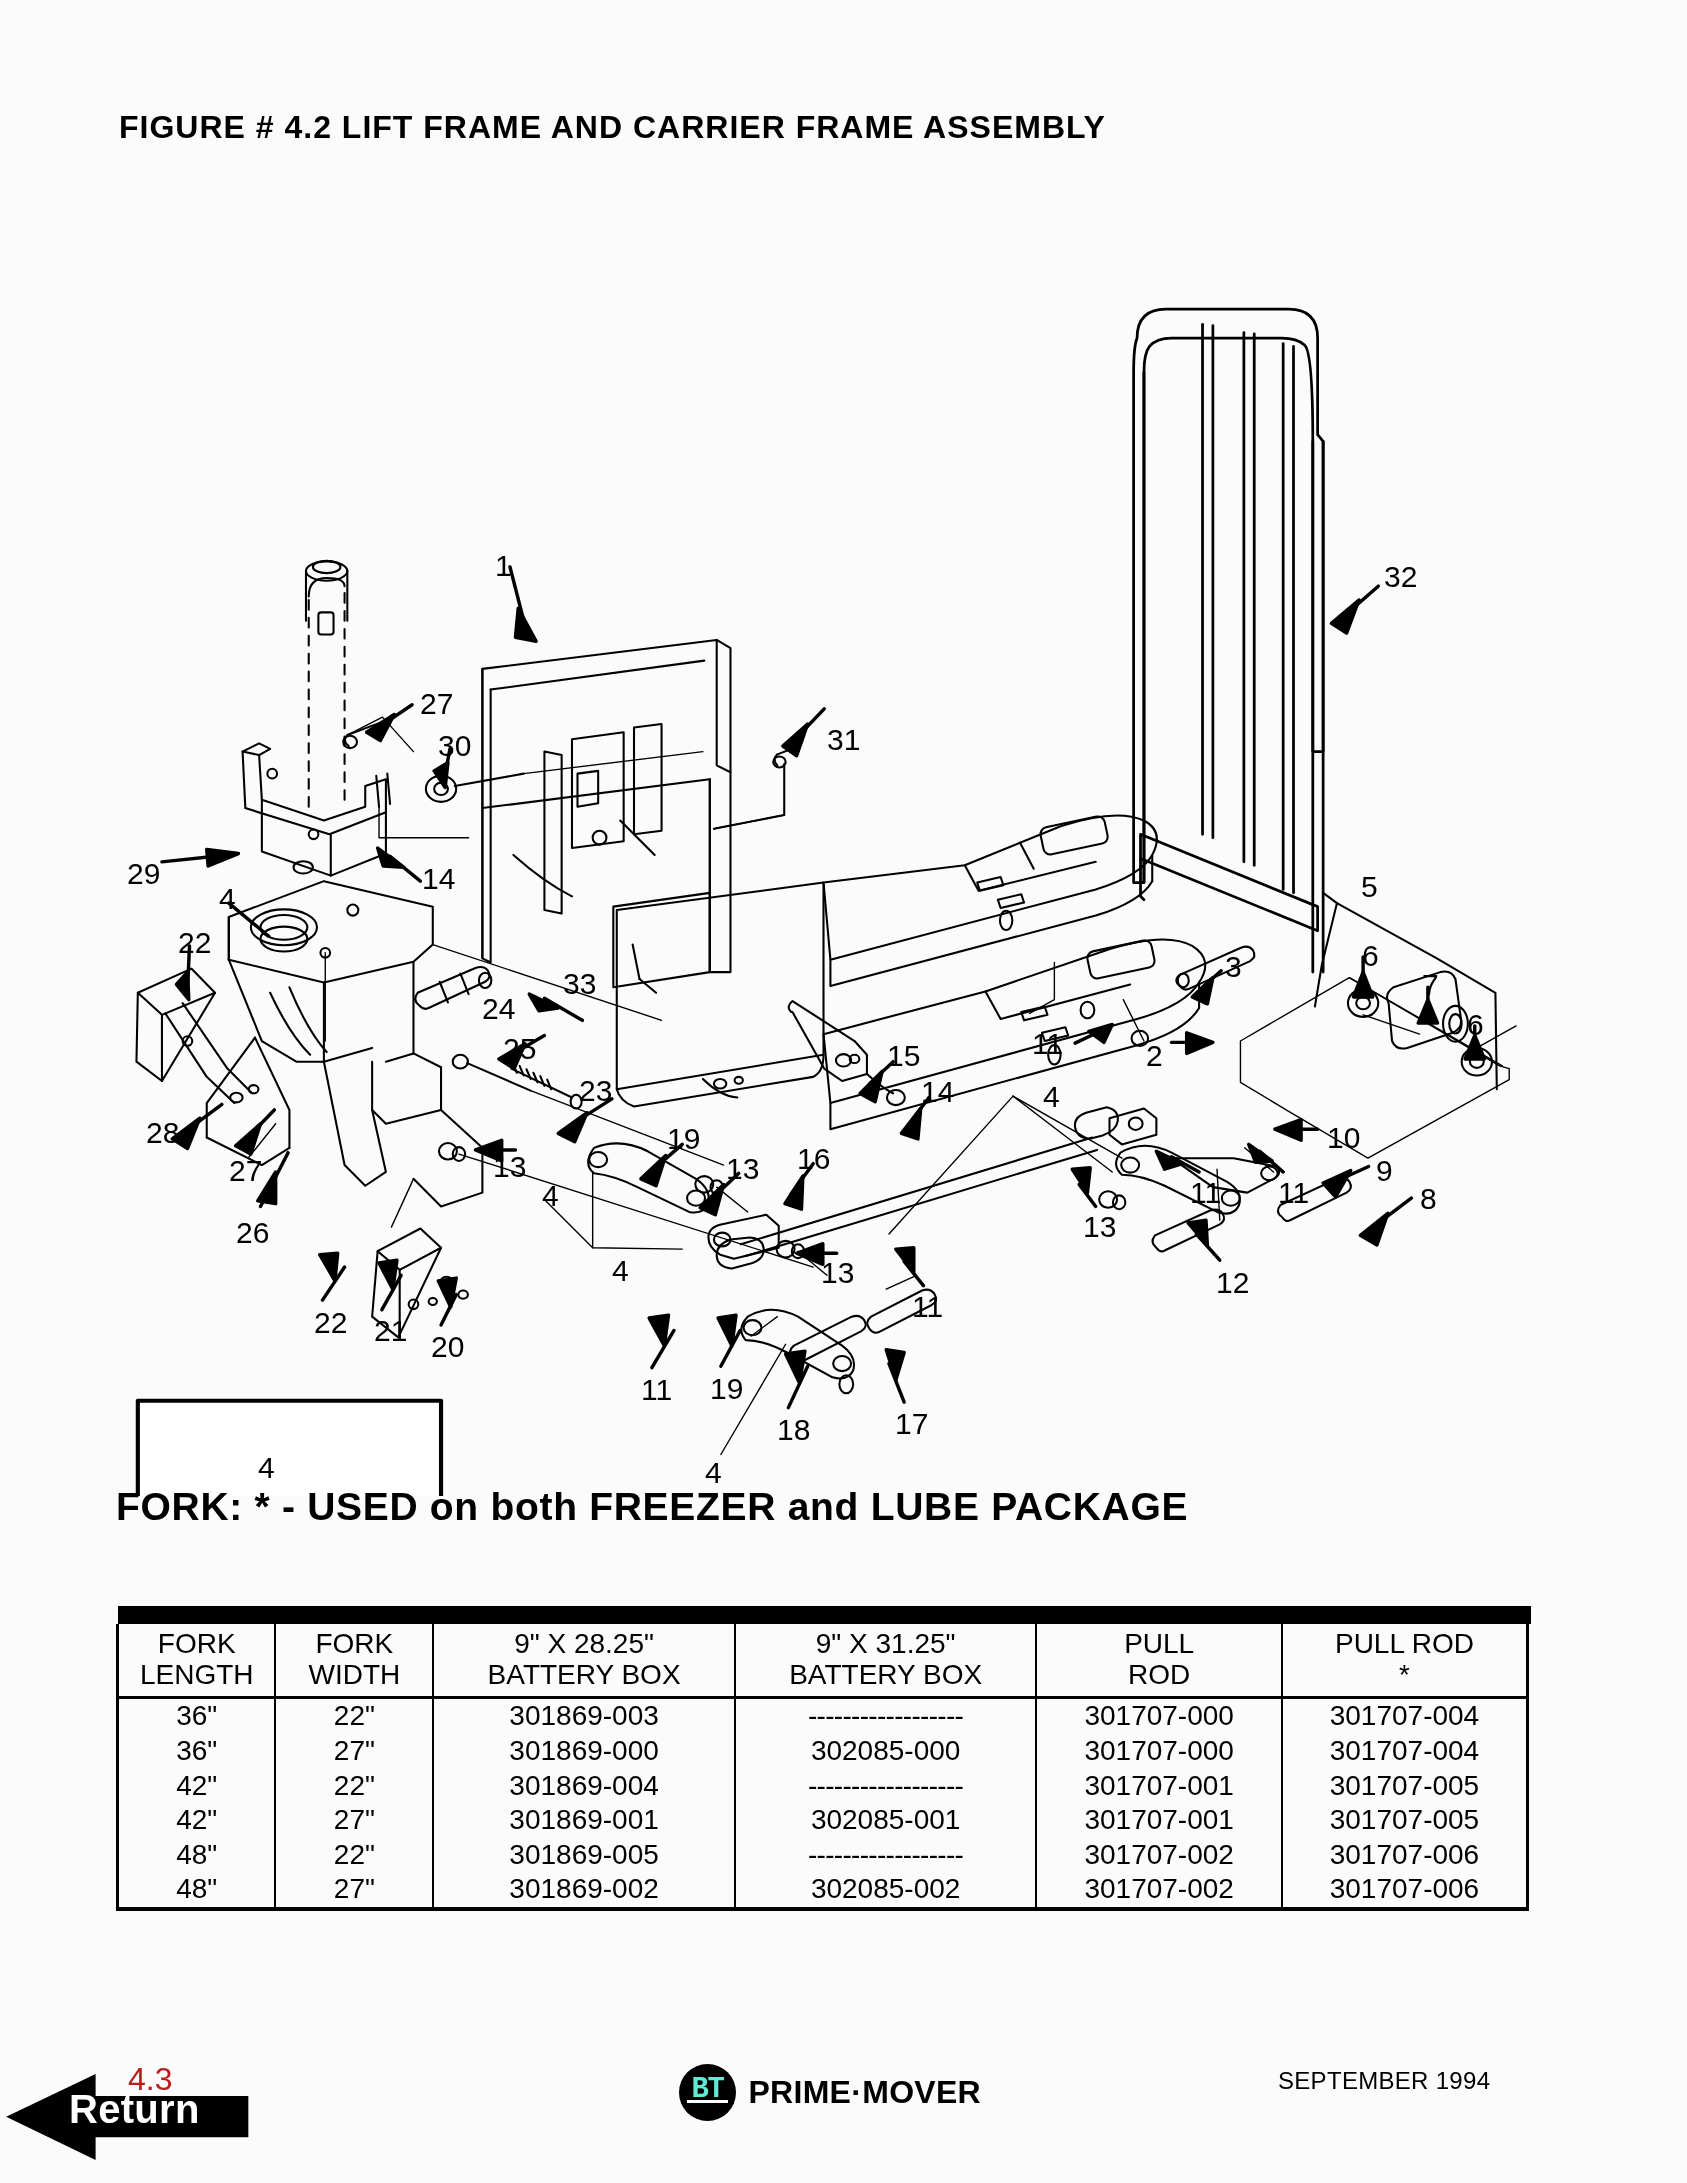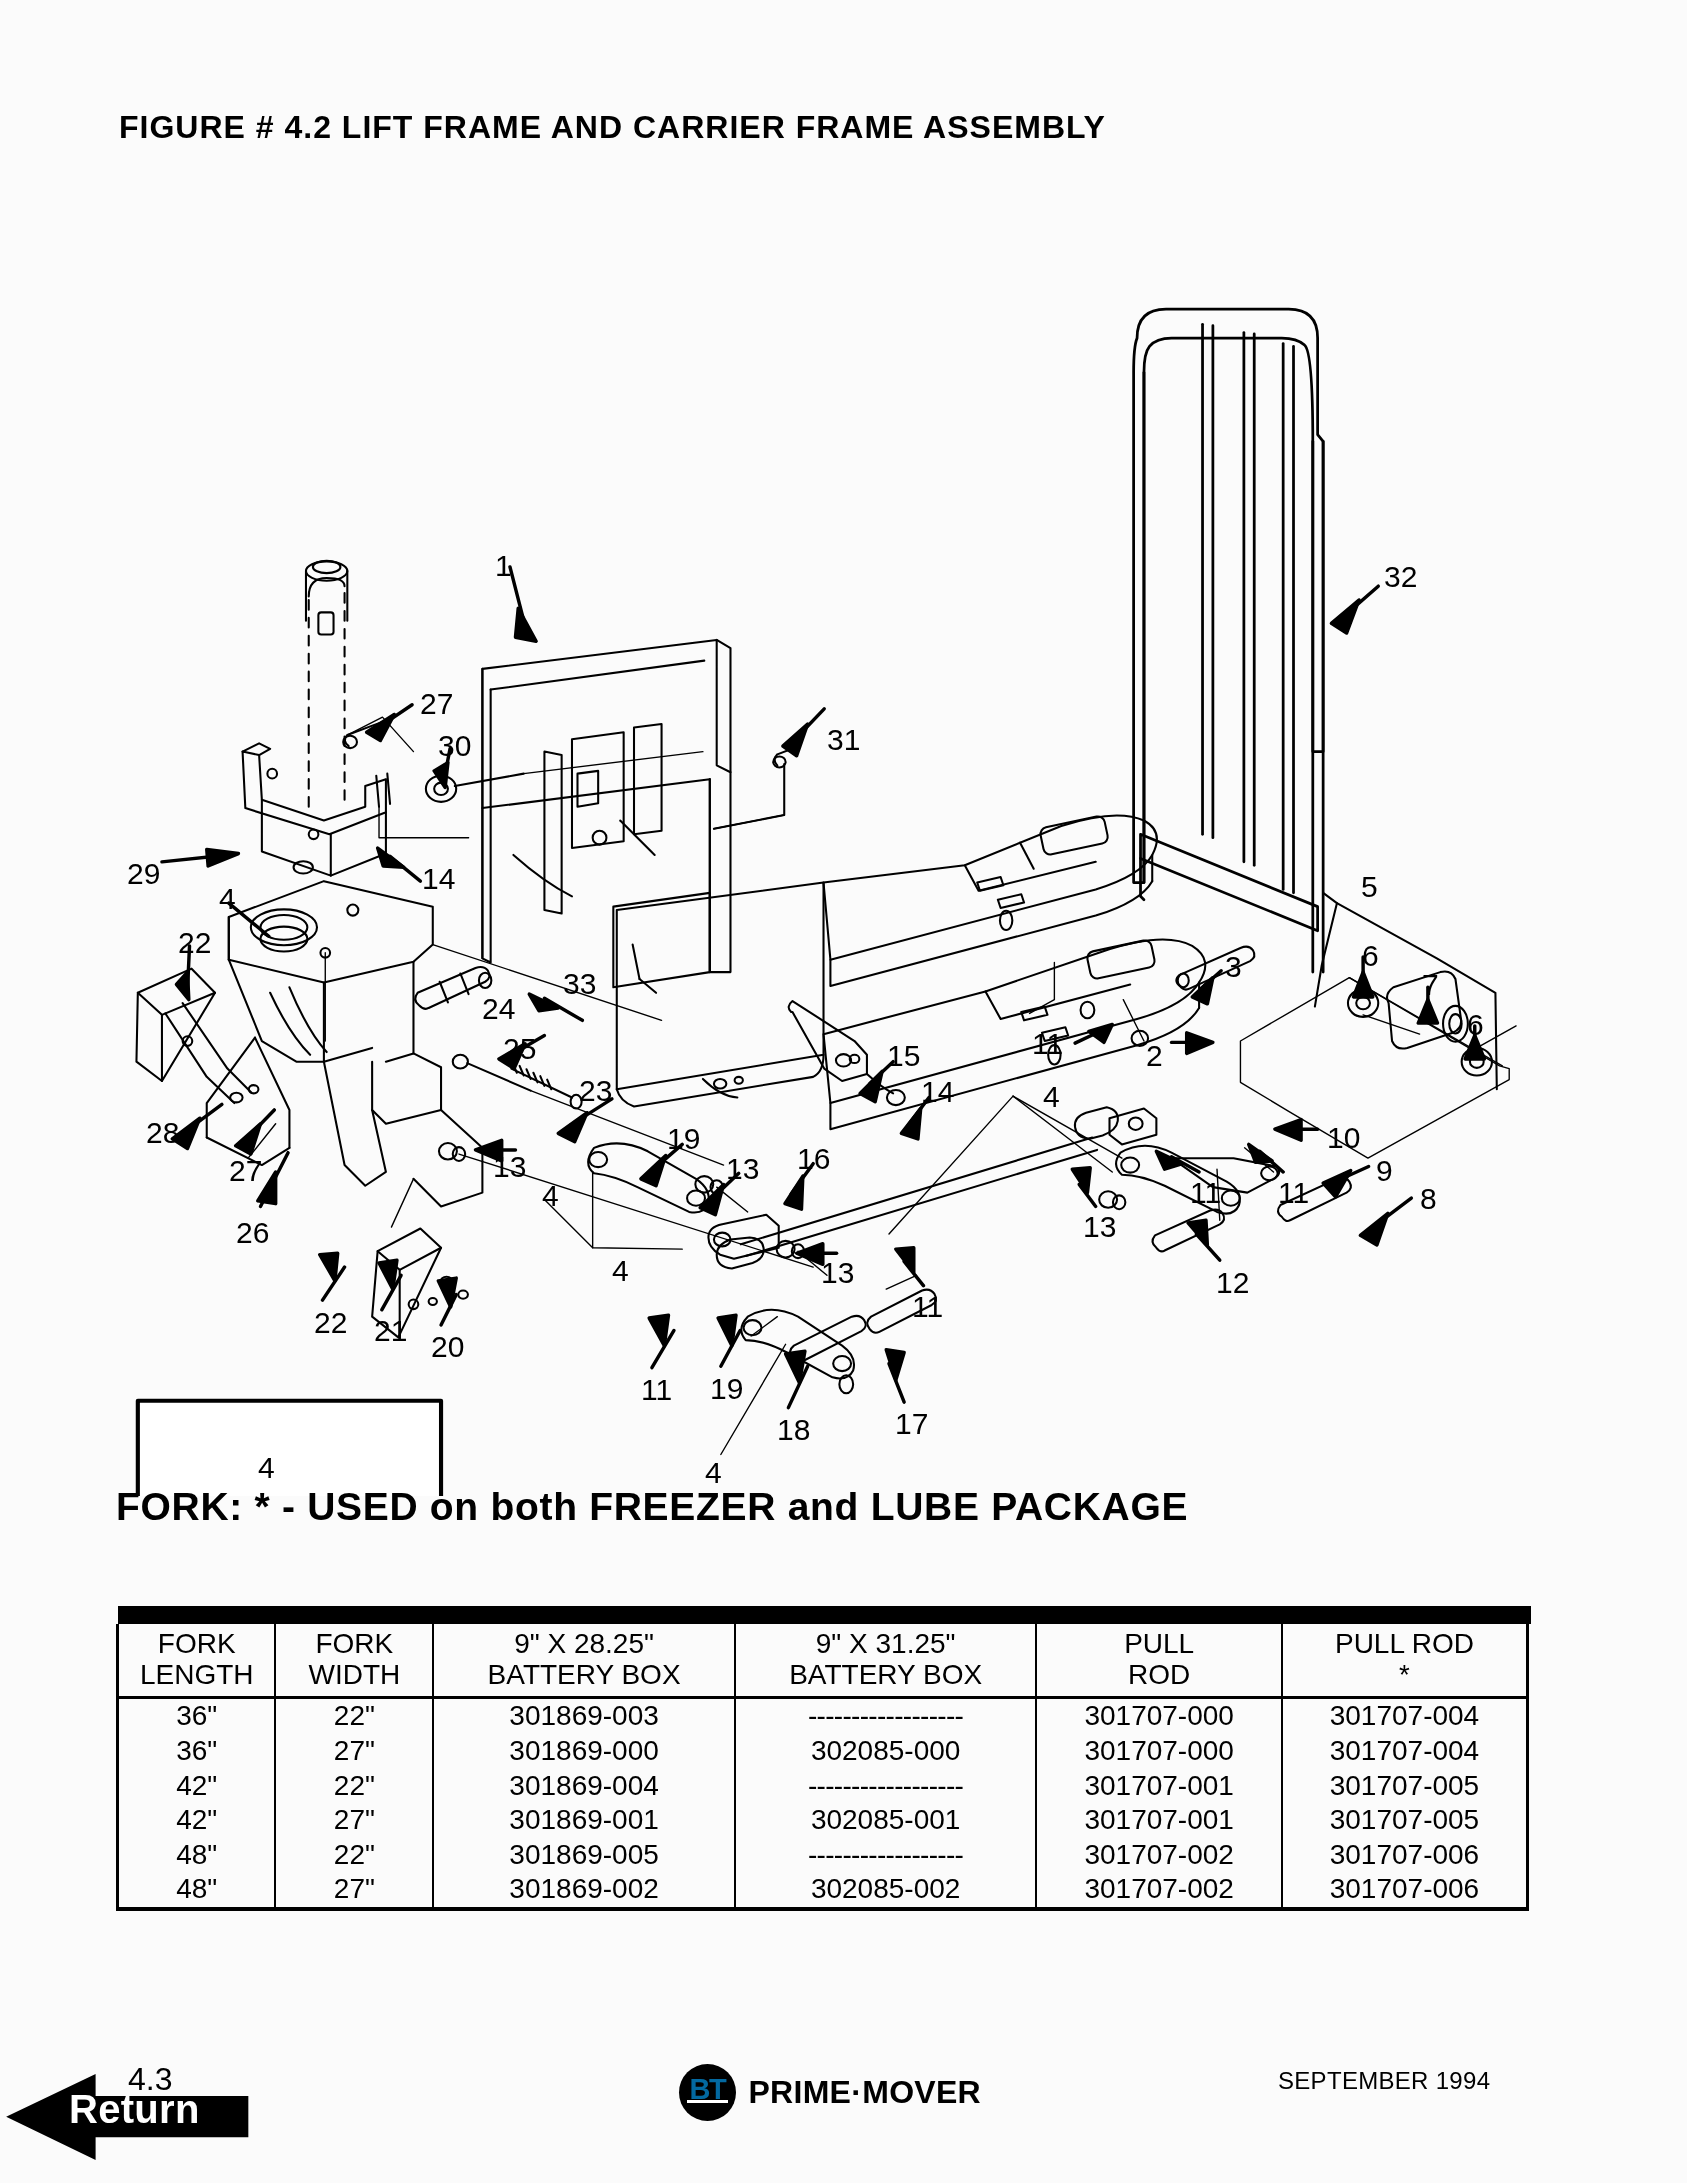--- a/index.html
+++ b/index.html
@@ -53,39 +53,39 @@
   table.spec tbody tr:last-child td{border-bottom:4.1px solid #000;}
   table.spec th:first-child, table.spec td:first-child{border-left:3.4px solid #000;}
   table.spec th:last-child, table.spec td:last-child{border-right:3.4px solid #000;}
   .c1{width:155px;} .c2{width:155px;} .c3{width:296px;}
   .c4{width:296px;} .c5{width:241px;} .c6{width:241px;}
   .dashcell{letter-spacing:-0.7px;font-size:23.4px;}
   .star{font-size:27.6px;}
 
   
   #pagenum{
-    position:absolute;left:128px;top:2061px;font-size:32px;color:#000000;z-index:1;
+    position:absolute;left:128px;top:2061px;font-size:32px;color:#b91c1c;z-index:1;
   }
   #return-btn{
     position:absolute;left:5.5px;top:2074px;width:248px;height:86px;z-index:2;
   }
   #return-btn svg{display:block;}
   #return-label{
     position:absolute;left:69px;top:2087px;z-index:3;
     color:#fff;font-size:40px;font-weight:bold;letter-spacing:0.3px;
   }
   #brand{
     position:absolute;left:679px;top:2064px;display:flex;align-items:center;gap:12.4px;
   }
   #bt-logo{
     width:57px;height:57px;border-radius:50%;background:#000;
     display:flex;align-items:center;justify-content:center;position:relative;
   }
   #bt-logo .bt-text{
-    color:#0369a1;font-size:29px;font-weight:bold;font-family:Liberation Sans, sans-serif;
+    color:#5eead4;font-size:29px;font-weight:bold;font-family:Liberation Mono, monospace;
     letter-spacing:-1.4px;line-height:1;transform:translateY(-2.8px);
   }
   #bt-logo .bt-bar{
     position:absolute;left:8.3px;right:8.3px;top:36px;height:3.4px;background:#fff;
   }
   #brand-name{font-size:32px;font-weight:bold;letter-spacing:0.3px;}
   #doc-date{
     position:absolute;left:1278px;top:2067px;font-size:24px;letter-spacing:0.3px;
   }
 </style>

